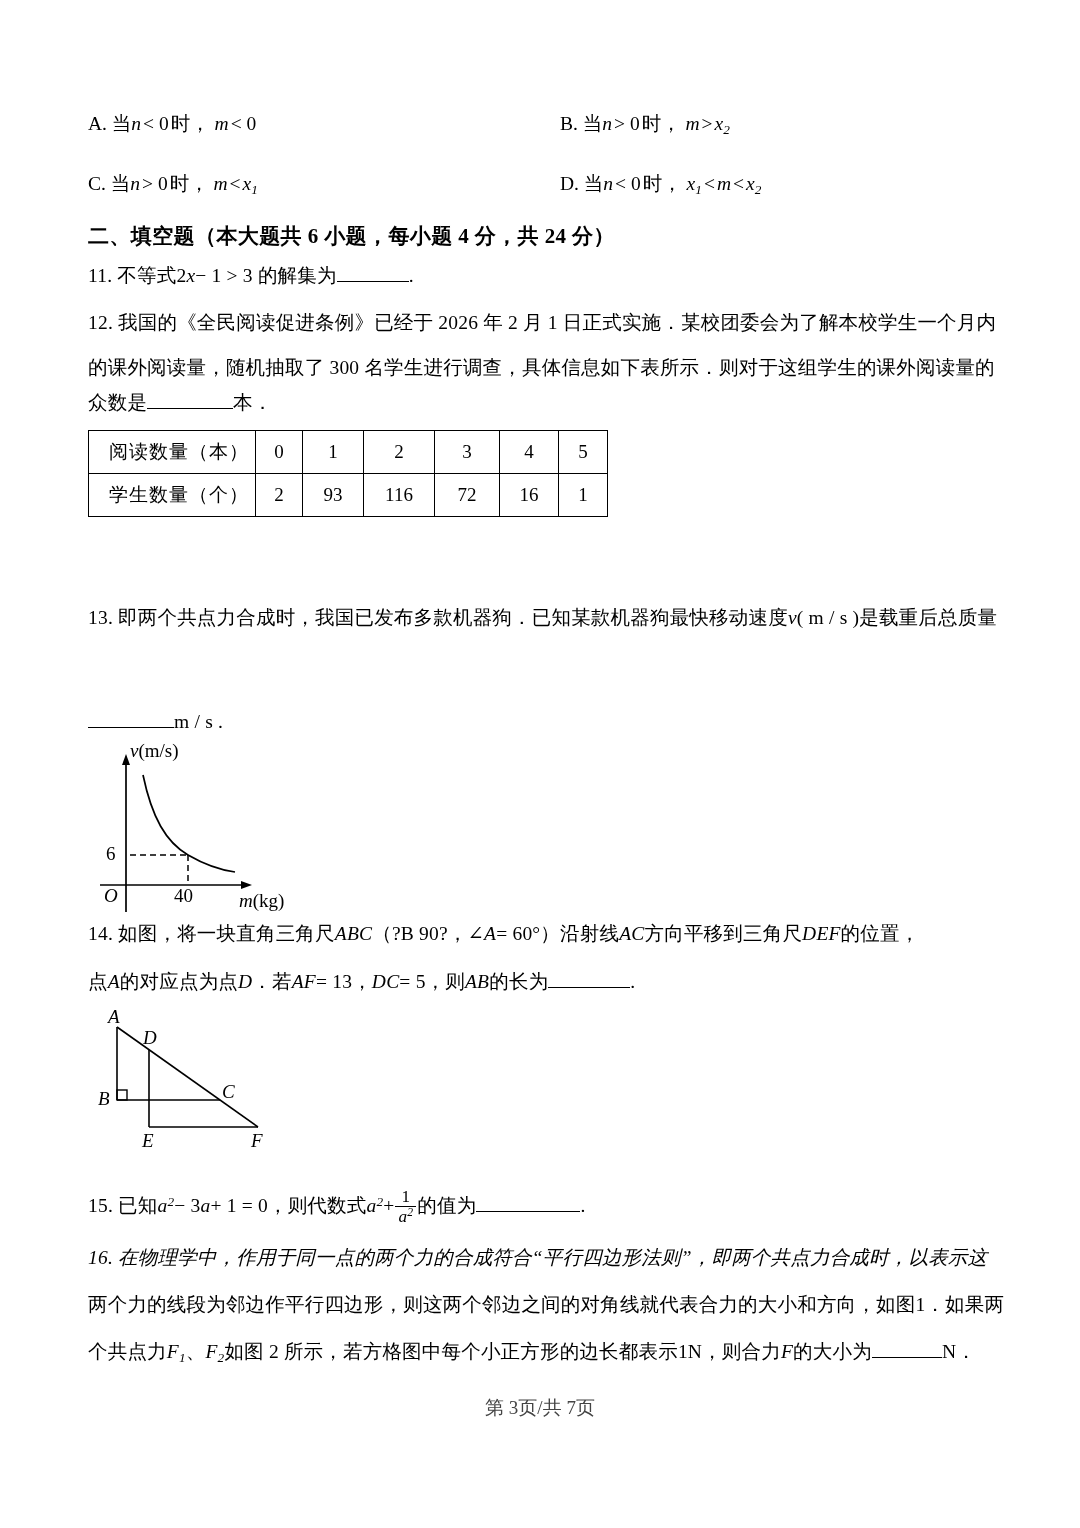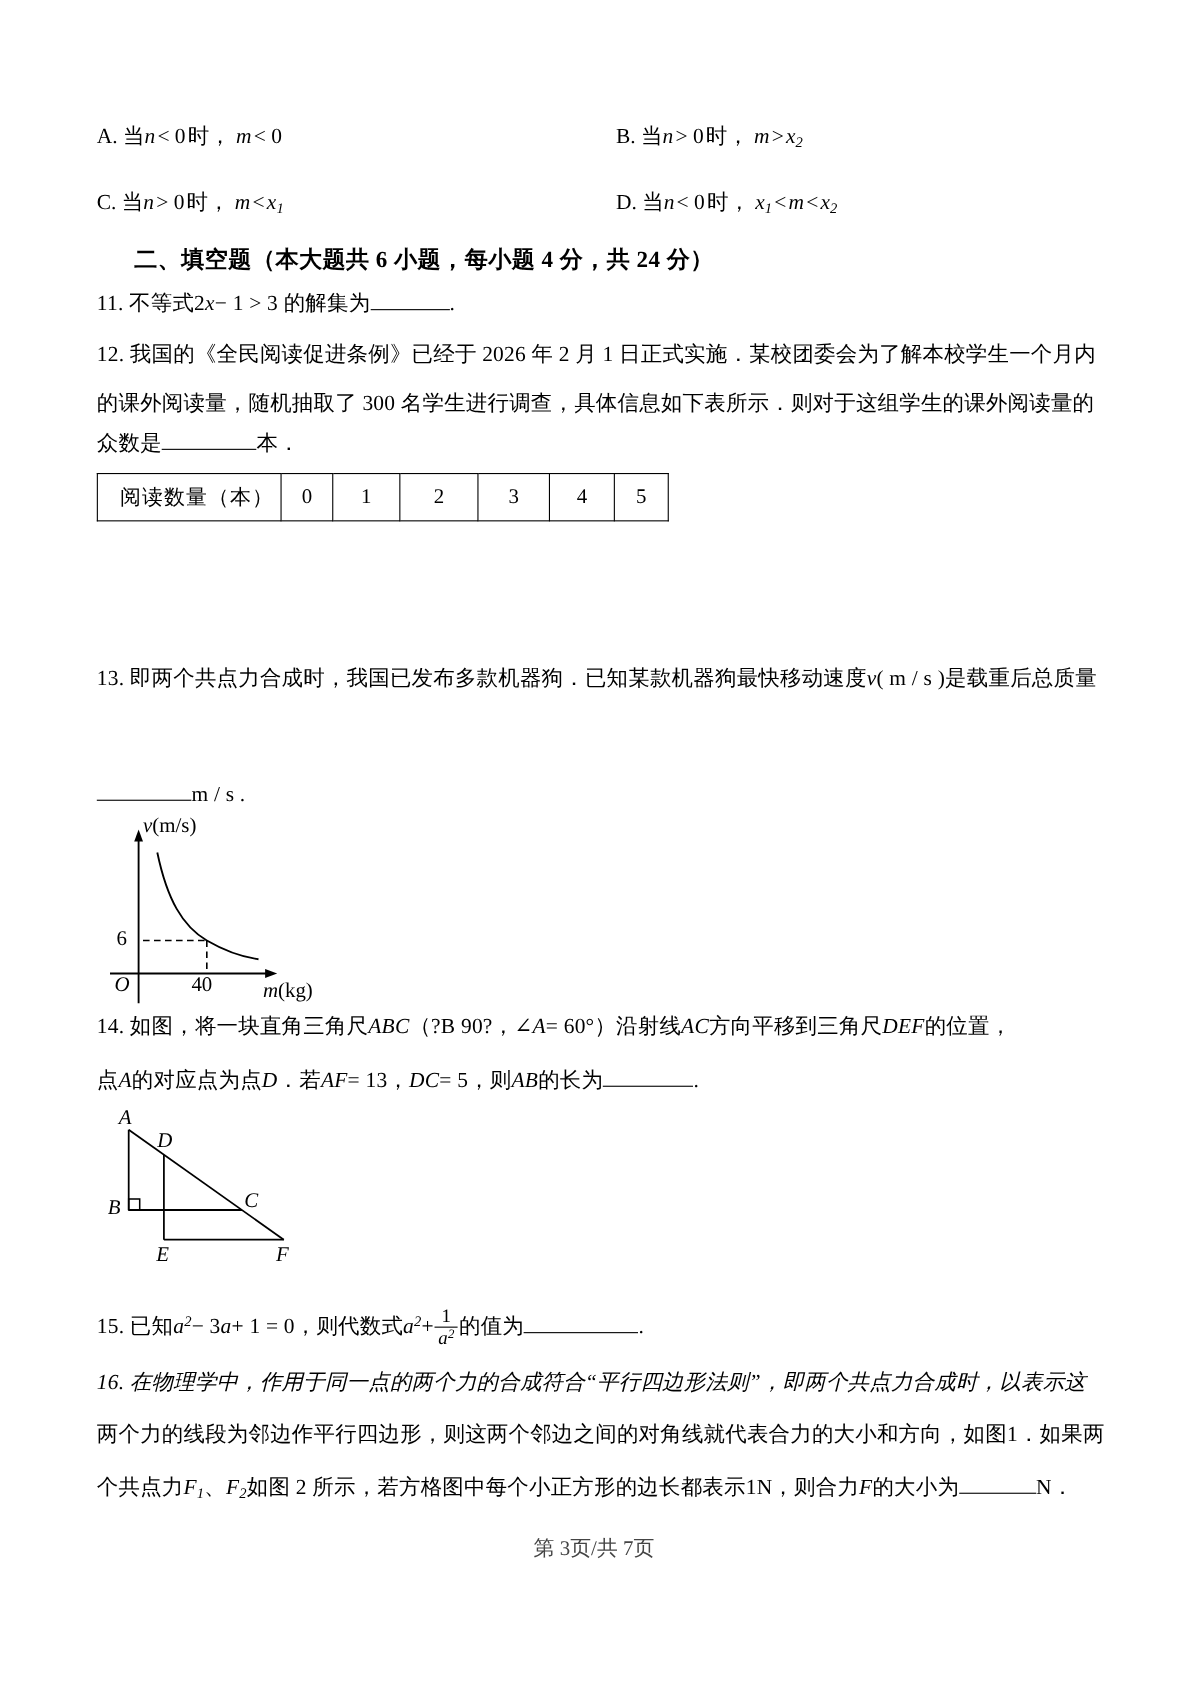--- a/index.html
+++ b/index.html
@@ -157,21 +157,21 @@
     <div class="choice" style="left:88px;">
       <span class="lbl">C.</span>
       <span class="cn">当</span><i class="mi">n</i><span class="op">&gt; 0</span><span class="cn">时，</span>&nbsp;<i class="mi">m</i><span class="op">&lt;</span><i class="mi">x</i><sub>1</sub>
     </div>
     <div class="choice" style="left:560px;text-align:center;">
       <span class="lbl">D.</span>
       <span class="cn">当</span><i class="mi">n</i><span class="op">&lt; 0</span><span class="cn">时，</span>&nbsp;<i class="mi">x</i><sub>1</sub><span class="op">&lt;</span><i class="mi">m</i><span class="op">&lt;</span><i class="mi">x</i><sub>2</sub>
     </div>
   </div>
 
-  <div class="section-head" style="left:88px; top:222px;margin-left:34px;">二、填空题（本大题共 6 小题，每小题 4 分，共 24 分）</div>
+  <div class="section-head" style="left:88px; top:222px;">二、填空题（本大题共 6 小题，每小题 4 分，共 24 分）</div>
 
   <div class="qline" style="position:absolute; left:88px; top:266px;">
     <span>11.</span>
     <span class="cn">不等式</span><span class="num">2</span><i class="mi">x</i><span class="num">− 1 &gt; 3</span>
     <span class="cn">的解集为</span><span class="blank w1"></span><span>.</span>
   </div>
 
   <div class="qline" style="position:absolute; left:88px; top:313px;">
     <span>12.</span>
     <span class="cn">我国的《全民阅读促进条例》已经于 2026 年 2 月 1 日正式实施．某校团委会为了解本校学生一个月内</span>
@@ -187,20 +187,29 @@
     <tbody>
         <tr>
       <td class="hdr">阅读数量（本）</td>
       <td class="c0">0</td>
       <td class="c1">1</td>
       <td class="c2">2</td>
       <td class="c3">3</td>
       <td class="c4">4</td>
       <td class="c5">5</td>
     </tr>
+    <tr>
+      <td class="hdr">学生数量（个）</td>
+      <td class="c0">2</td>
+      <td class="c1">93</td>
+      <td class="c2">116</td>
+      <td class="c3">72</td>
+      <td class="c4">16</td>
+      <td class="c5">1</td>
+    </tr>
   </tbody>
     </table>
 
   <div class="qline" style="position:absolute; left:88px; top:608px;">
     <span>13.</span>
     <span class="cn">即两个共点力合成时，我国已发布多款机器狗．已知某款机器狗最快移动速度</span><i class="mi">v</i><span>( m / s )</span><span class="cn">是载重后总质量</span>
   </div>
   <div class="qline" style="position:absolute; left:88px; top:712px;">
     <span class="blank w3"></span><span>m / s .</span>
   </div>

